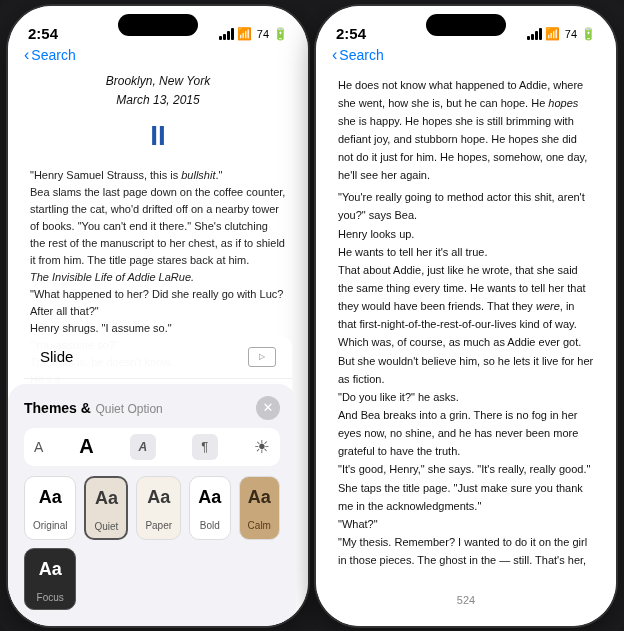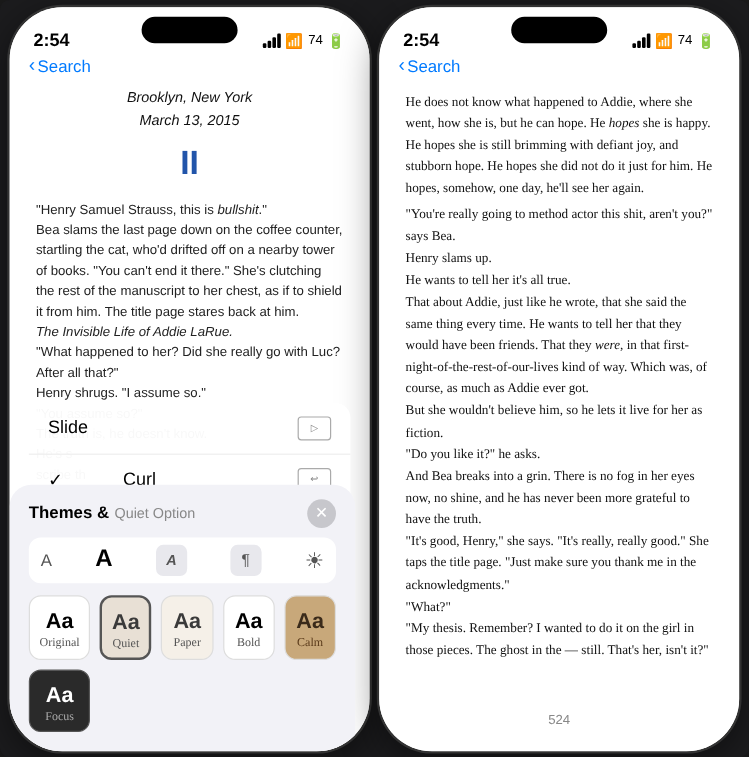--- a/index.html
+++ b/index.html
@@ -238,22 +238,21 @@
       margin-bottom: 2px;
     }
     .theme-card.original .theme-aa { color: #000; }
     .theme-card.quiet .theme-aa { color: #3a3a3a; }
     .theme-card.paper .theme-aa { color: #3a3a3a; }
     .theme-card.bold .theme-aa { color: #000; font-weight: 800; }
     .theme-card.calm .theme-aa { color: #3a2a1a; }
     .theme-card.focus .theme-aa { color: #fff; }
     .theme-label {
       font-size: 10px;
-      margin-top: 2px;
-      font-family: Liberation Serif, serif;
+      margin-top: 12px;
     }
     .theme-card.original .theme-label { color: #555; }
     .theme-card.quiet .theme-label { color: #555; }
     .theme-card.paper .theme-label { color: #555; }
     .theme-card.bold .theme-label { color: #555; }
     .theme-card.calm .theme-label { color: #5a3a1a; }
     .theme-card.focus .theme-label { color: #aaa; }
     .signal-bars {
       display: inline-flex;
       gap: 1px;
@@ -408,24 +407,24 @@
         </div>
       </div>
 
       <div class="nav-bar">
         <div class="back-btn">
           <span class="back-chevron">‹</span>
           <span>Search</span>
         </div>
       </div>
 
-      <div style="padding: 4px 22px 4px; font-size:11px; line-height:1.65; color:#111; overflow:hidden; height:calc(100% - 120px);font-family:Liberation Serif, serif;">
+      <div style="padding: 4px 22px 4px; font-size:11px; line-height:1.65; color:#111; overflow:hidden; height:calc(100% - 120px);">
         <p>He does not know what happened to Addie, where she went, how she is, but he can hope. He <em>hopes</em> she is happy. He hopes she is still brimming with defiant joy, and stubborn hope. He hopes she did not do it just for him. He hopes, somehow, one day, he'll see her again.</p>
         <p style="margin-top:4px;">"You're really going to method actor this shit, aren't you?" says Bea.</p>
-        <p>Henry slams up.</p>
+        <p>Henry looks up.</p>
         <p>He wants to tell her it's all true.</p>
         <p>That about Addie, just like he wrote, that she said the same thing every time. He wants to tell her that they would have been friends. That they <em>were</em>, in that first-night-of-the-rest-of-our-lives kind of way. Which was, of course, as much as Addie ever got.</p>
         <p>But she wouldn't believe him, so he lets it live for her as fiction.</p>
         <p>"Do you like it?" he asks.</p>
         <p>And Bea breaks into a grin. There is no fog in her eyes now, no shine, and he has never been more grateful to have the truth.</p>
         <p>"It's good, Henry," she says. "It's really, really good." She taps the title page. "Just make sure you thank me in the acknowledgments."</p>
         <p>"What?"</p>
         <p>"My thesis. Remember? I wanted to do it on the girl in those pieces. The ghost in the — still. That's her, isn't it?"</p>
 
       </div>

